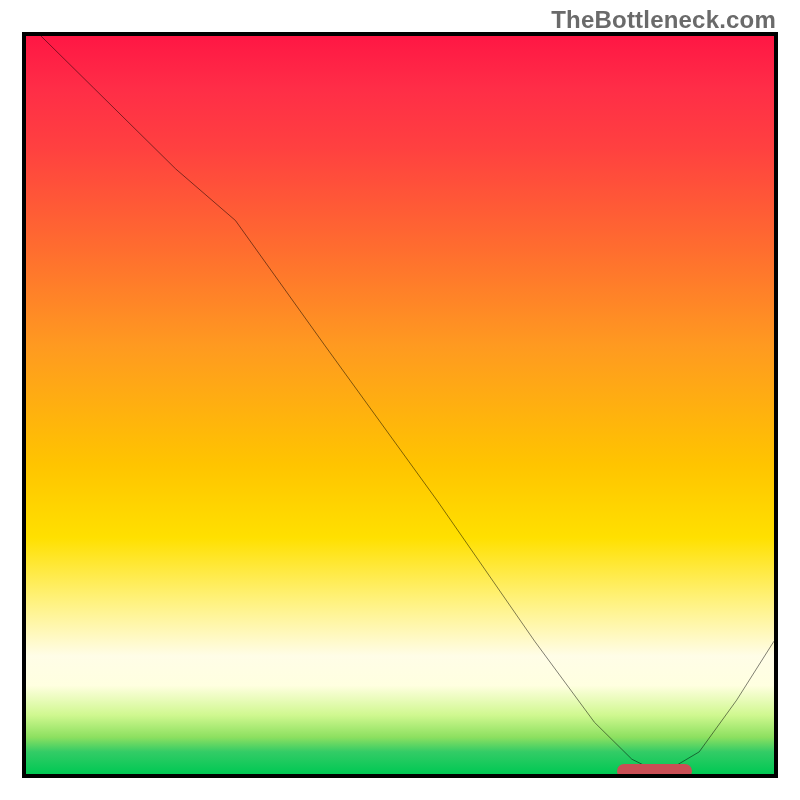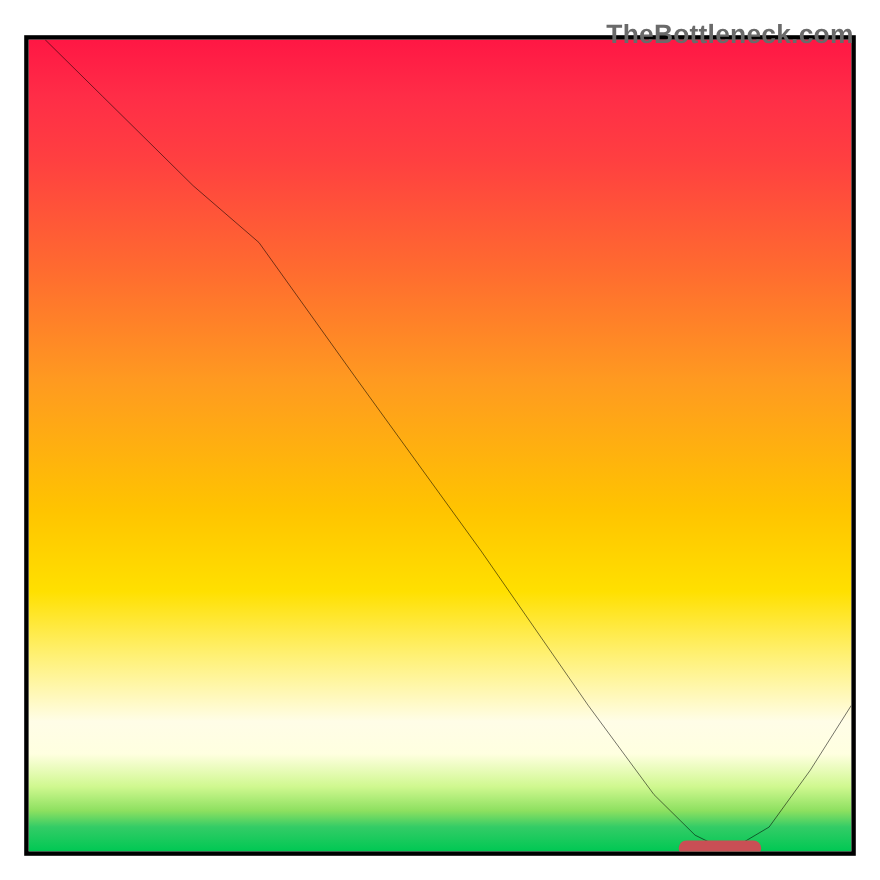--- a/index.html
+++ b/index.html
@@ -6,21 +6,21 @@
   body {
     width: 800px;
     height: 800px;
     background: #ffffff;
     font-family: Arial, Helvetica, sans-serif;
     position: relative;
     overflow: hidden;
   }
   .watermark {
     position: absolute;
-    top: 18px;
+    top: 6px;
     right: 24px;
     font-size: 24px;
     font-weight: 600;
     color: #6a6a6a;
     letter-spacing: 0.2px;
     z-index: 40;
   }
   .plot-frame {
     position: absolute;
     left: 22px;

